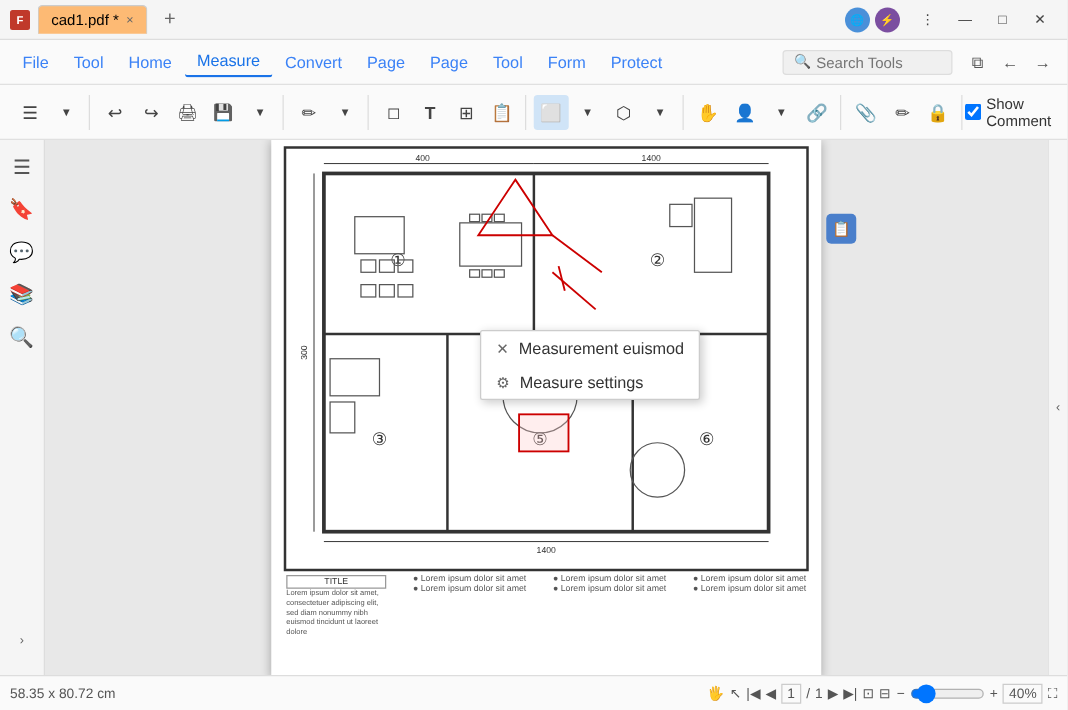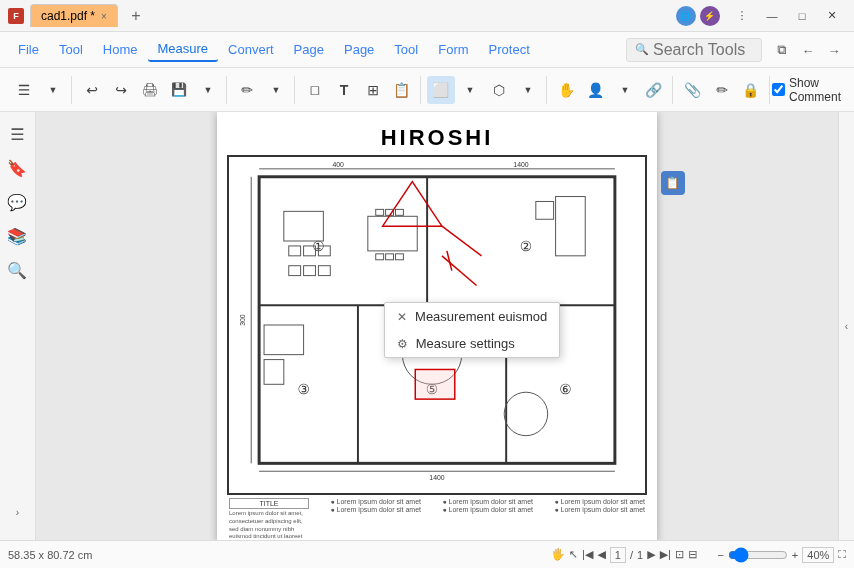--- a/index.html
+++ b/index.html
@@ -16,21 +16,21 @@
     .window-controls { display: flex; gap: 2px; }
     .win-btn { width: 28px; height: 20px; display: flex; align-items: center; justify-content: center; cursor: pointer; font-size: 11px; color: #444; }
     .profile-icons { display: flex; align-items: center; gap: 4px; margin-right: 8px; }
     .profile-icon { width: 20px; height: 20px; border-radius: 50%; background: #4a90d9; display: flex; align-items: center; justify-content: center; font-size: 9px; color: white; }
 
     
     .menu-bar { height: 36px; background: #fafafa; display: flex; align-items: center; padding: 0 8px; border-bottom: 1px solid #e0e0e0; }
     .menu-item { padding: 4px 10px; font-size: 13px; cursor: pointer; border-radius: 3px; color: #3b82f6; }
     .menu-item.active { color: #1a73e8; border-bottom: 2px solid #1a73e8; }
     .menu-search { margin-left: auto; display: flex; align-items: center; background: #f0f0f0; border: 1px solid #ddd; border-radius: 3px; padding: 2px 8px; gap: 4px; }
-    .menu-search input { border: none; background: transparent; outline: none; font-size: 16px; width: 100px; }
+    .menu-search input { border: none; background: transparent; outline: none; font-size: 12px; width: 100px; }
     .nav-buttons { display: flex; gap: 2px; margin-left: 8px; }
     .nav-btn { width: 24px; height: 24px; display: flex; align-items: center; justify-content: center; color: #555; cursor: pointer; font-size: 13px; }
 
     
     .toolbar { height: 44px; background: #fafafa; display: flex; align-items: center; padding: 0 6px; border-bottom: 1px solid #e0e0e0; gap: 2px; }
     .tool-group { display: flex; align-items: center; gap: 1px; padding: 0 4px; border-right: 1px solid #ddd; }
     .tool-group:last-child { border-right: none; }
     .tool-btn { width: 28px; height: 28px; display: flex; align-items: center; justify-content: center; cursor: pointer; border-radius: 3px; font-size: 14px; color: #444; }
     .tool-btn.active { background: #d0e4f7; }
     .show-comment { display: flex; align-items: center; gap: 4px; margin-left: auto; }
@@ -53,21 +53,21 @@
     
     .context-menu { position: absolute; background: white; border: 1px solid #ccc; box-shadow: 2px 2px 8px rgba(0,0,0,0.2); z-index: 100; min-width: 160px; border-radius: 2px; }
     .context-menu-item { padding: 6px 12px; font-size: 13px; cursor: pointer; display: flex; align-items: center; gap: 8px; color: #333; }
     .context-menu-icon { font-size: 12px; color: #666; }
 
     
     .right-sidebar { width: 16px; background: #f5f5f5; border-left: 1px solid #ddd; display: flex; align-items: center; justify-content: center; }
     .right-toggle { cursor: pointer; color: #666; font-size: 10px; }
 
     
-    .status-bar { height: 28px; background: #fafafa; border-top: 1px solid #ddd; display: flex; align-items: center; padding: 0 8px; gap: 20px; font-size: 11px; color: #555; }
+    .status-bar { height: 28px; background: #fafafa; border-top: 1px solid #ddd; display: flex; align-items: center; padding: 0 8px; gap: 5px; font-size: 11px; color: #555; }
     .status-spacer { flex: 1; }
     .page-nav { display: flex; align-items: center; gap: 4px; }
     .zoom-controls { display: flex; align-items: center; gap: 4px; }
     .zoom-slider { width: 60px; }
 
     
     .blue-dot { position: absolute; width: 8px; height: 8px; background: #1a73e8; border-radius: 50%; }
 
     
     .panel-icon { position: absolute; right: 4px; top: 4px; width: 24px; height: 24px; background: #4a7fcb; border-radius: 4px; display: flex; align-items: center; justify-content: center; color: white; font-size: 12px; }
@@ -171,21 +171,20 @@
     <div class="sidebar-icon">🔖</div>
     <div class="sidebar-icon">💬</div>
     <div class="sidebar-icon">📚</div>
     <div class="sidebar-icon">🔍</div>
     <div class="sidebar-toggle">›</div>
   </div>
 
   <div class="canvas-area">
 
     <div class="pdf-page" style="position:relative; padding: 6px 10px;">
-      <div class="page-title">HIROSHI</div>
 
       <div style="position:relative; width:100%; height:340px; border: 2px solid #333; overflow:hidden; margin: 0 auto;">
         <svg width="100%" height="100%" viewBox="0 0 420 340" style="display:block;">
 
           <rect x="30" y="20" width="360" height="290" fill="none" stroke="#333" stroke-width="3"></rect>
 
           <line x1="30" y1="150" x2="250" y2="150" stroke="#333" stroke-width="2"></line>
           <line x1="270" y1="150" x2="390" y2="150" stroke="#333" stroke-width="2"></line>
 
           <line x1="200" y1="20" x2="200" y2="150" stroke="#333" stroke-width="2"></line>

